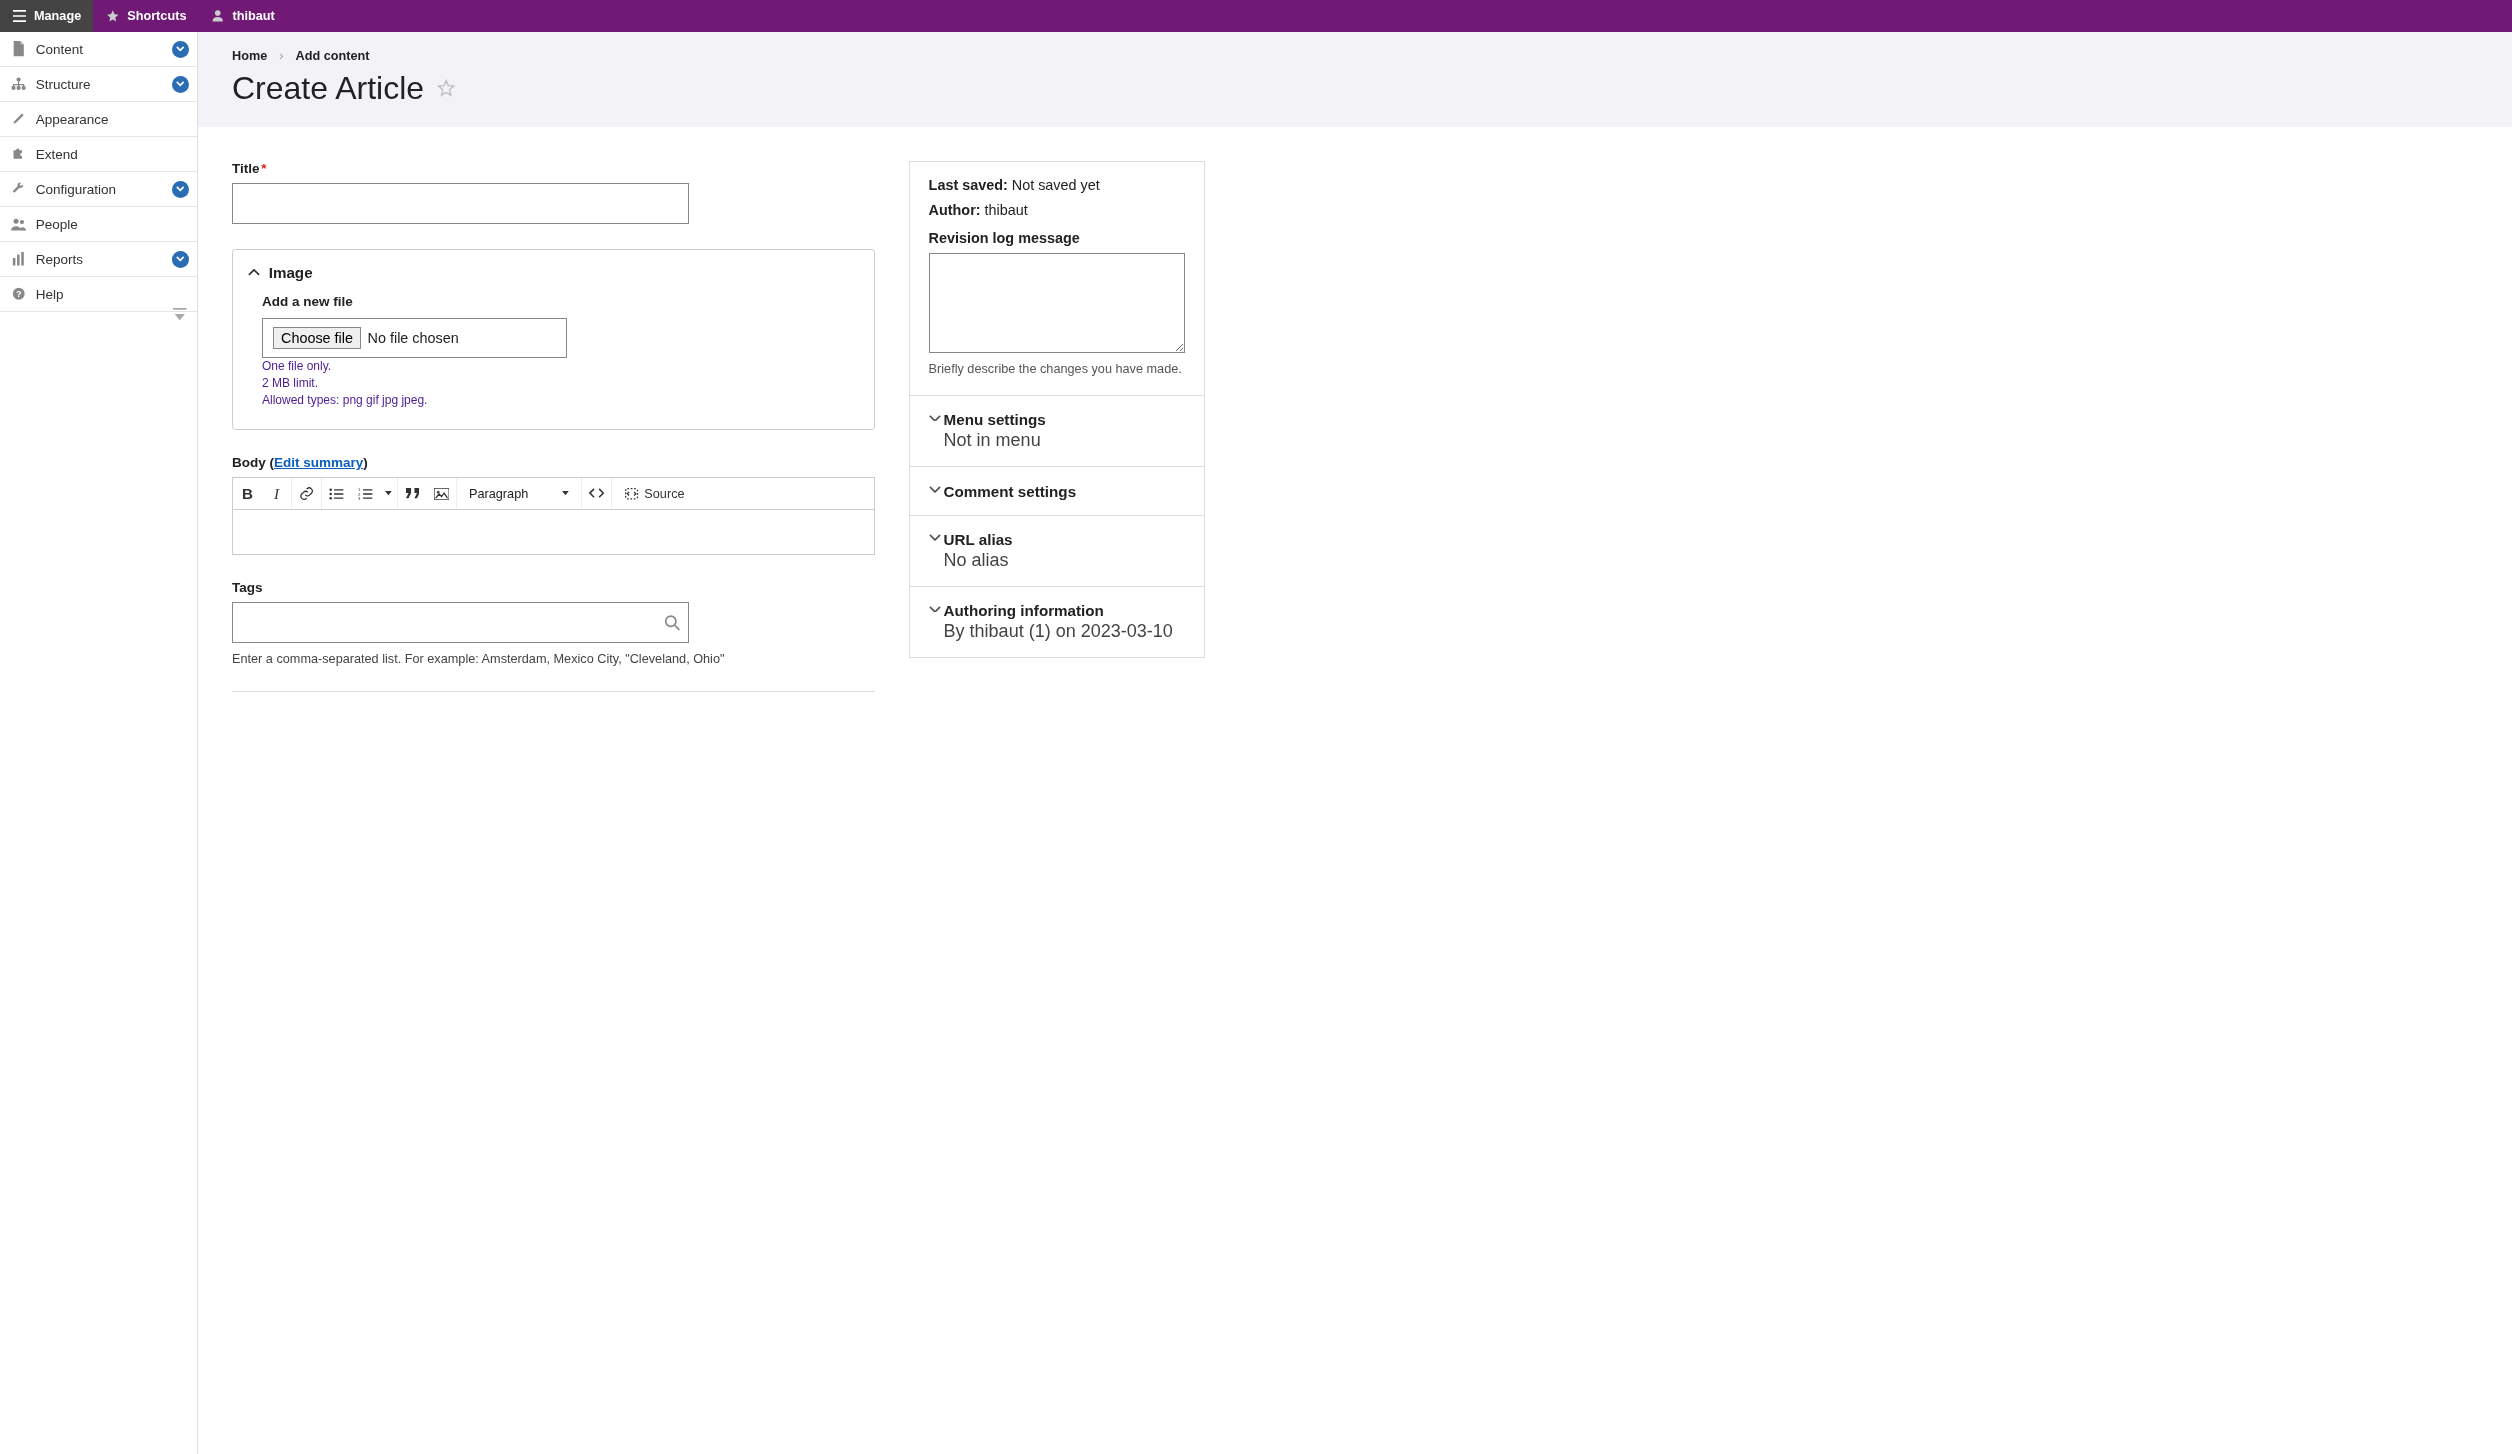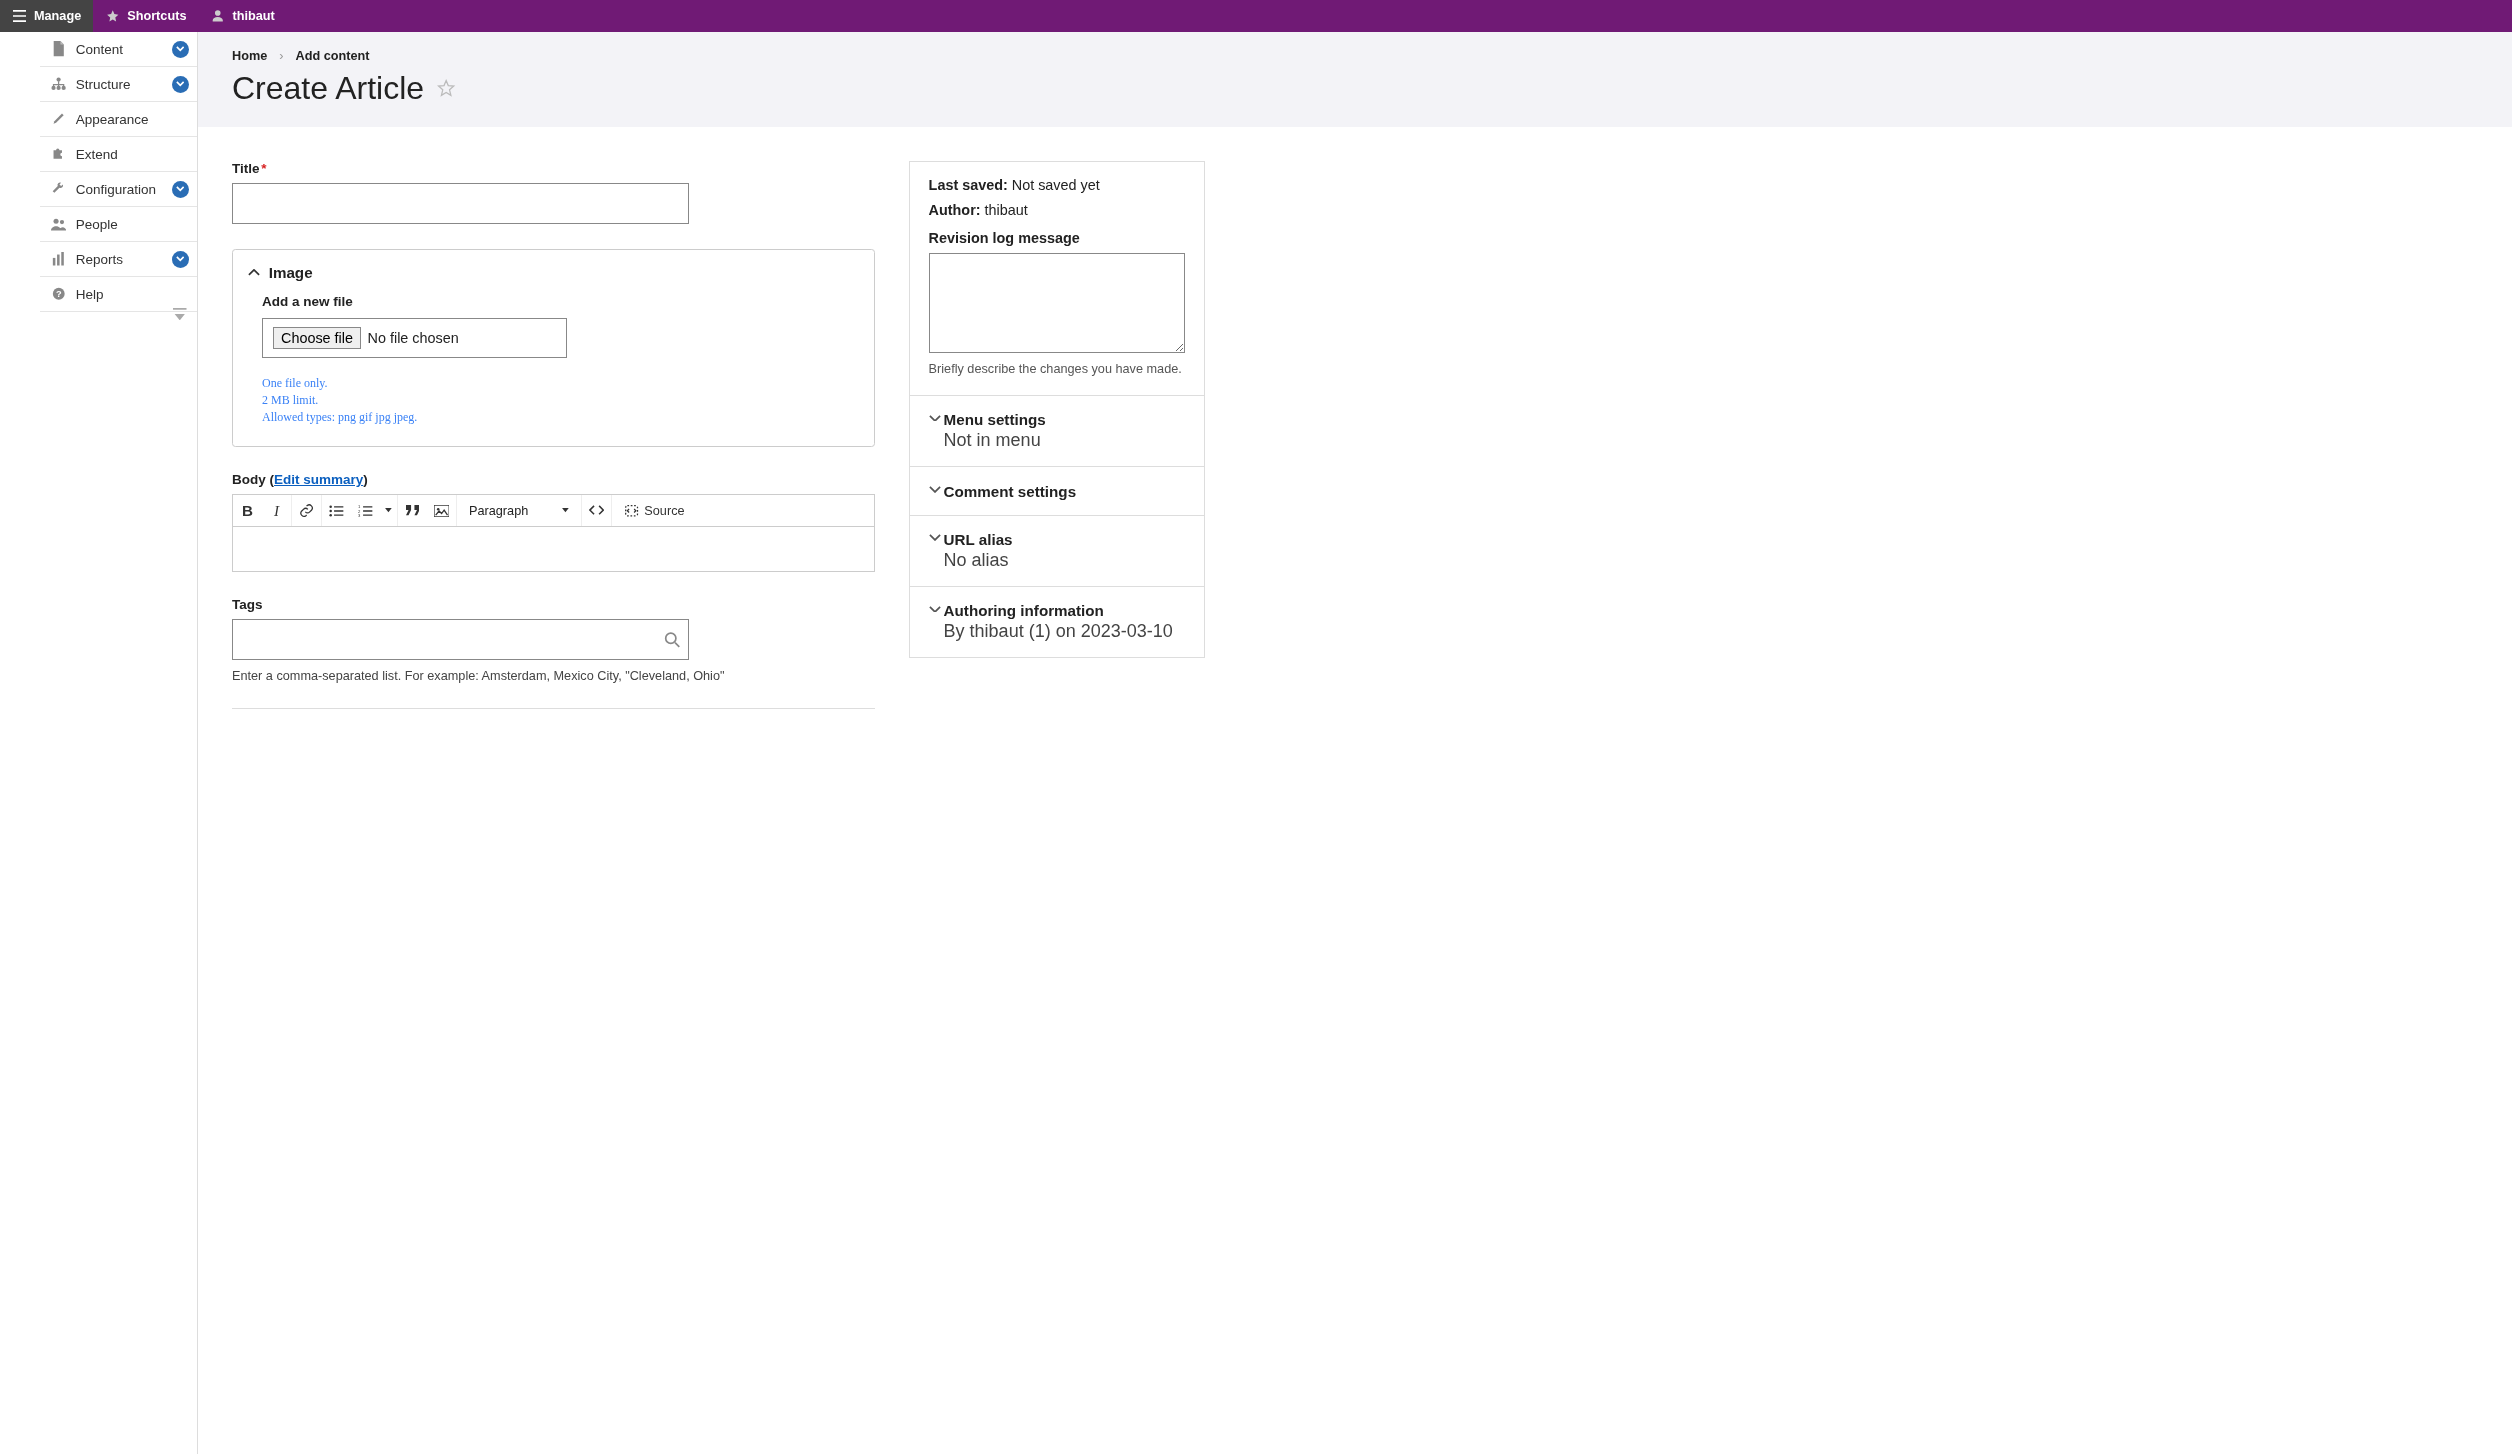--- a/index.html
+++ b/index.html
@@ -9,21 +9,21 @@
 .toolbar { background: #701a75; color: #fff; display: flex; height: 32px; align-items: stretch; }
 .toolbar-item { display: flex; align-items: center; padding: 0 12px; gap: 6.8px; font-size: 12.7px; font-weight: 600; cursor: pointer; }
 .toolbar-item.active { background: #444; }
 .toolbar-icon { width: 15.2px; height: 15.2px; display: inline-flex; align-items: center; justify-content: center; }
 
 
 .layout { display: flex; min-height: calc(100vh - 32px); }
 
 
 .sidebar { width: 198px; background: #fff; border-right: 0.8px solid #ddd; position: relative; }
-.sidebar-menu { list-style: none; padding-left: 40px; }
+.sidebar-menu { list-style: none; }
 .sidebar-menu li { display: flex; align-items: center; padding: 8.5px 10.2px; border-bottom: 0.8px solid #e5e5e5; gap: 8.5px; cursor: pointer; font-size: 13.5px; color: #333; position: relative; }
 .sidebar-menu li .sicon { width: 17px; height: 17px; display: inline-flex; align-items: center; justify-content: center; color: #888; }
 .sidebar-menu li .chev { position: absolute; right: 8.5px; width: 17px; height: 17px; border-radius: 50%; background: #2a6db5; display: flex; align-items: center; justify-content: center; }
 .sidebar-collapse { position: absolute; right: 5.1px; top: 271px; color: #aaa; cursor: pointer; padding: 5.1px; }
 
 
 .main { flex: 1; display: flex; flex-direction: column; }
 
 
 .page-header { background: #f3f3f7; padding: 17px 34px 20.3px; }
@@ -45,21 +45,21 @@
 .text-input { width: 457px; max-width: 100%; height: 41px; border: 0.8px solid #888; padding: 0 8.5px; font-size: 13.5px; }
 
 
 .details { border: 0.8px solid #ccc; border-radius: 3.4px; padding: 0; margin-bottom: 25.4px; }
 .details-summary { display: flex; align-items: center; gap: 8.5px; padding: 13.5px 15.2px; font-weight: 700; font-size: 15.2px; cursor: pointer; }
 .details-body { padding: 0 29px 20.3px; }
 .sub-label { font-weight: 700; font-size: 13.5px; margin-bottom: 8.5px; display: block; }
 .file-widget { border: 0.8px solid #888; padding: 8.5px 10.2px; width: 305px; display: flex; align-items: center; gap: 6.8px; }
 .file-button { border: 0.8px solid #888; background: #efefef; padding: 1.7px 6.8px; font-size: 14.4px; cursor: pointer; }
 .file-status { font-size: 14.4px; }
-.hint { font-size: 12px; color: #3b82f6; margin-top: 17px; line-height: 1.4; font-family: Liberation Serif, serif; }
+.hint { font-size: 12px; color: #4c1d95; margin-top: 0; line-height: 1.4; }
 
 
 .body-label { font-weight: 700; font-size: 13.5px; }
 .link { color: #0b5fbf; text-decoration: underline; cursor: pointer; }
 .editor-toolbar { border: 0.8px solid #ccc; border-bottom: none; display: flex; align-items: center; height: 32px; background: #fff; }
 .tb-group { display: flex; align-items: center; border-right: 0.8px solid #eee; height: 100%; }
 .tb-btn { width: 29px; height: 100%; display: flex; align-items: center; justify-content: center; cursor: pointer; color: #333; }
 .tb-btn.w { width: auto; padding: 0 12px; gap: 5.1px; font-size: 12.7px; }
 .tb-select { display: flex; align-items: center; gap: 34px; padding: 0 12px; font-size: 12.7px; cursor: pointer; }
 .editor-area { border: 0.8px solid #ccc; height: 46px; background: #fff; }

